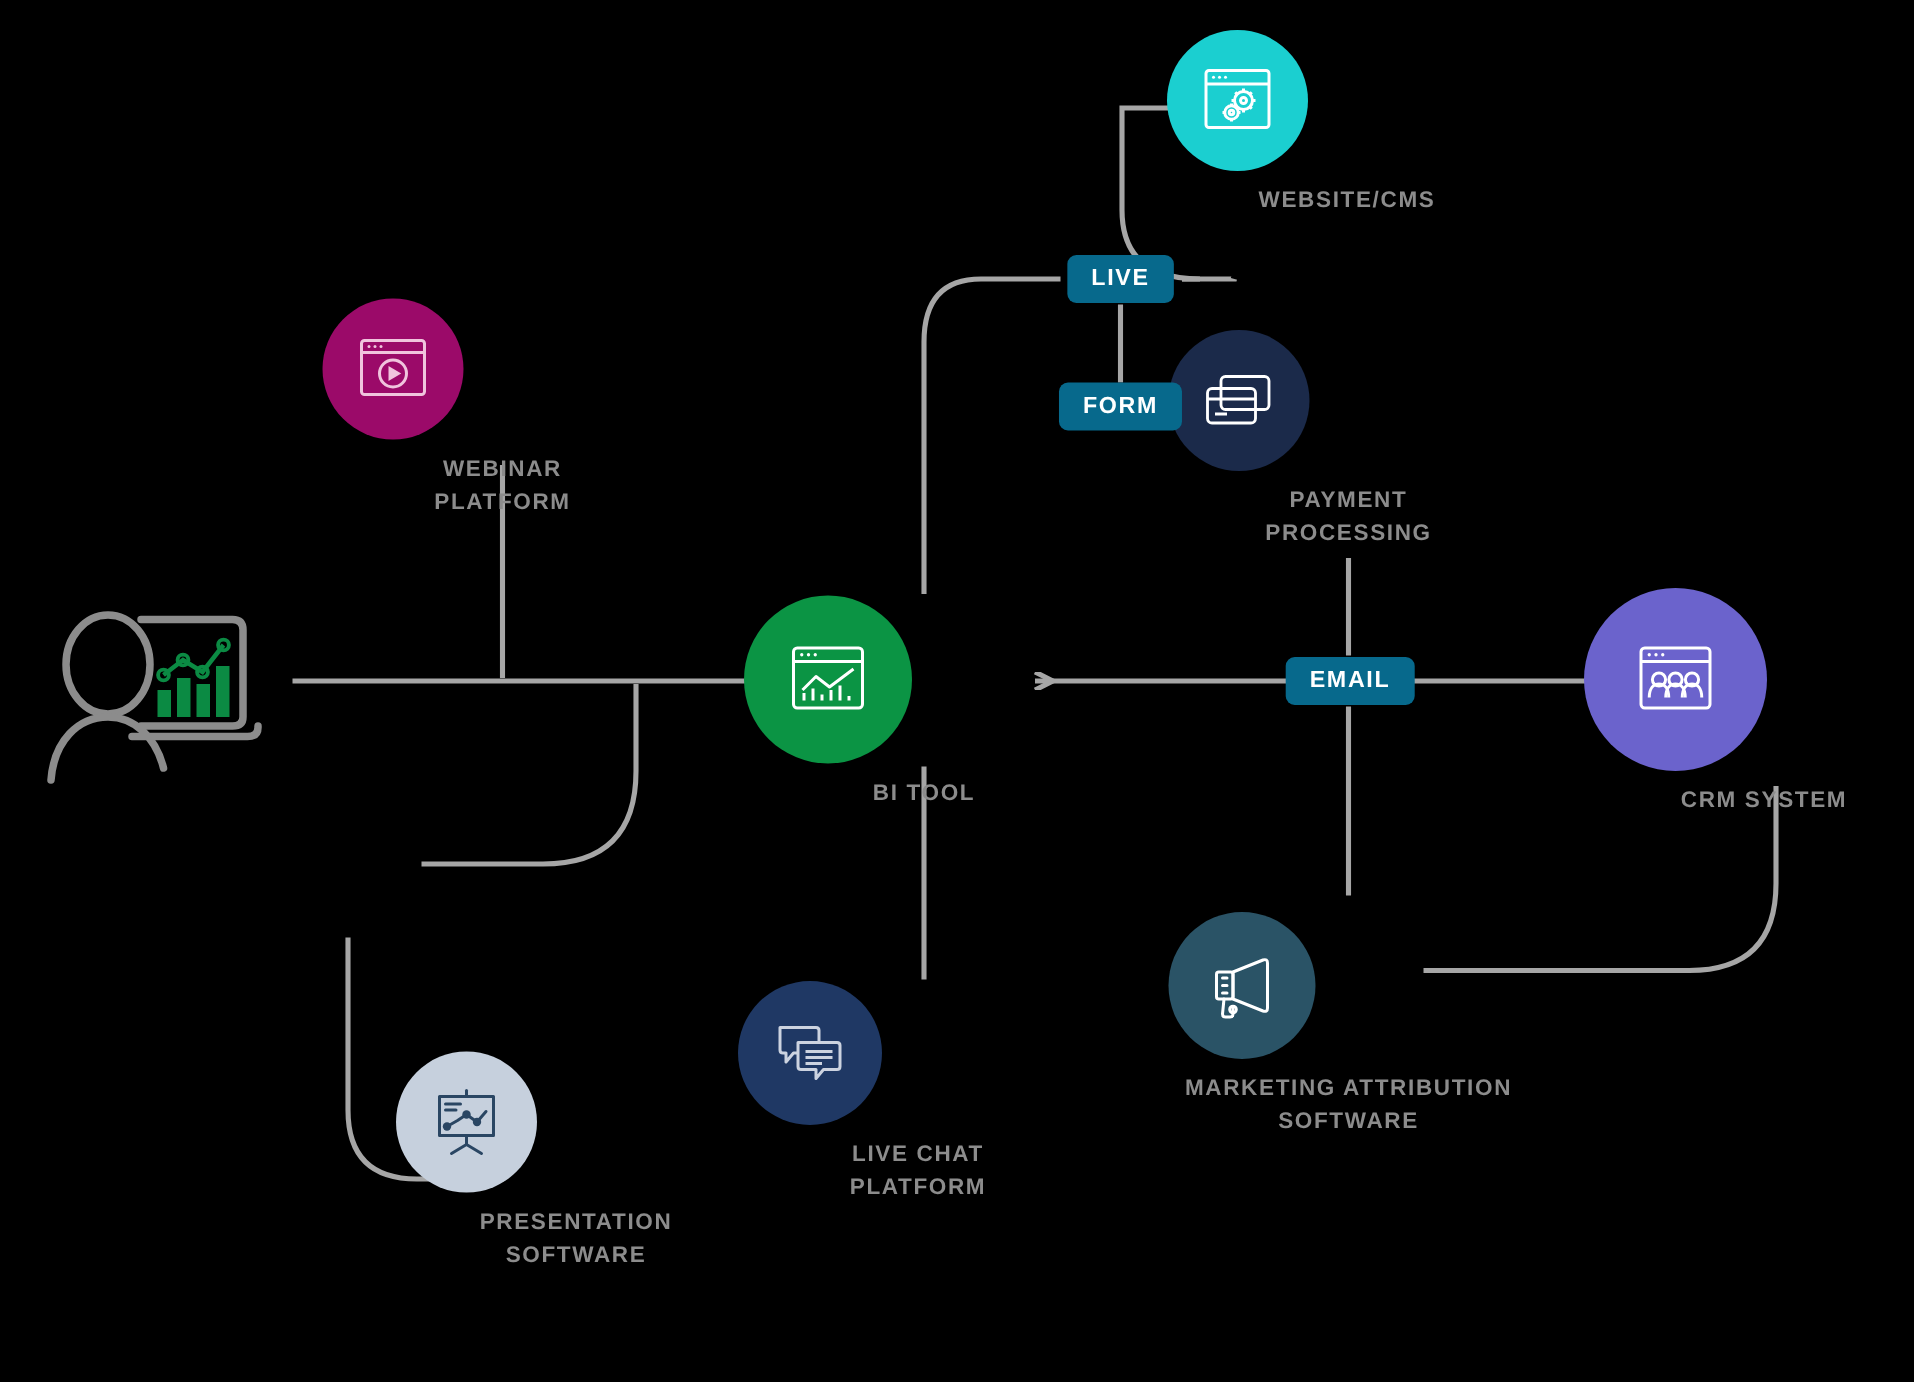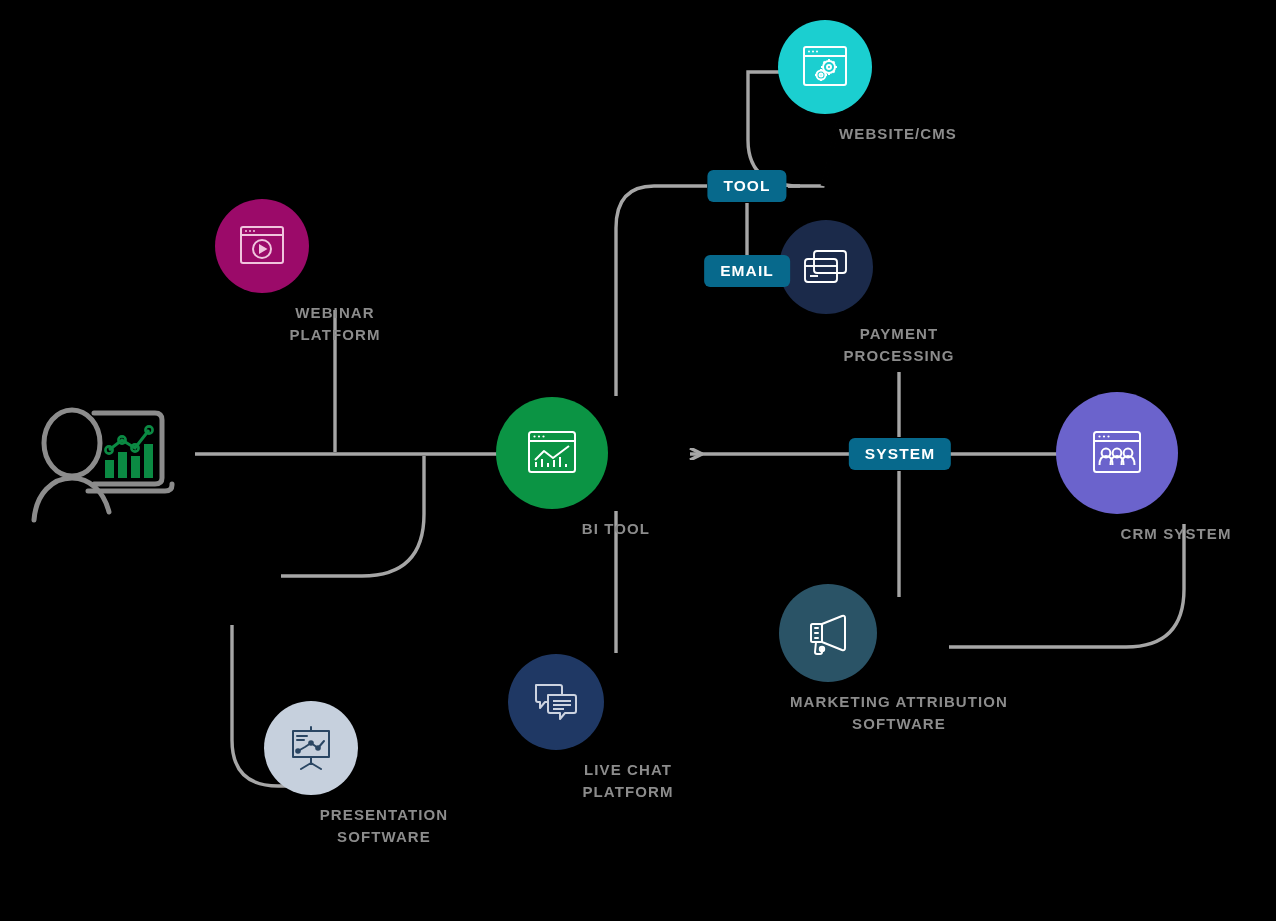--- a/index.html
+++ b/index.html
@@ -229,37 +229,37 @@
           <path d="M22.5,38 C22.5,31.5 25.5,29 29,29 C32.5,29 35.5,31.5 35.5,38"></path>
           <circle cx="40" cy="26" r="4.4"></circle>
           <path d="M33.5,38 C33.5,31.5 36.5,29 40,29 C43.5,29 46.5,31.5 46.5,38"></path>
         </g>
       </svg>
     </div>
     <div class="node-label">CRM SYSTEM</div>
   </div>
 
 
-  <div class="node" style="left:899px; top:584px;">
+  <div class="node" style="left:899px; top:608px;">
     <div class="node-circle" style="width:98px;height:98px;background:#2a5366;">
       <svg width="52" height="48" viewBox="0 0 52 48">
         <g fill="none" stroke="#ffffff" stroke-width="2" stroke-linejoin="round" stroke-linecap="round">
           <path d="M20,15 L40,7 Q43,6 43,9 L43,39 Q43,42 40,41 L20,33 Z"></path>
           <rect x="9" y="15" width="11" height="18" rx="1.5"></rect>
           <path d="M13,19 L16,19 M13,24 L16,24 M13,29 L16,29"></path>
           <path d="M14,33 L13,43 Q13,45 15,45 L18,45 Q20,45 20,43 L20,39"></path>
           <circle cx="20" cy="40" r="2.2"></circle>
         </g>
       </svg>
     </div>
     <div class="node-label">MARKETING ATTRIBUTION
 SOFTWARE</div>
   </div>
 
-  <div class="node" style="left:628px; top:654px;">
+  <div class="node" style="left:612px; top:654px;">
     <div class="node-circle" style="width:96px;height:96px;background:#1f3864;">
       <svg width="52" height="46" viewBox="0 0 52 46">
         <g fill="none" stroke="#ccd3e0" stroke-width="2" stroke-linejoin="round">
           <path d="M6,6 L30,6 Q32,6 32,8 L32,21 Q32,23 30,23 L15,23 L10,29 L10,23 L8,23 Q6,23 6,21 Z"></path>
           <path d="M18,16 L44,16 Q46,16 46,18 L46,32 Q46,34 44,34 L35,34 L30,40 L30,34 L20,34 Q18,34 18,32 Z" fill="#1f3864"></path>
           <path d="M23,22 L41,22 M23,26 L41,26 M23,30 L34,30"></path>
         </g>
       </svg>
     </div>
     <div class="node-label">LIVE CHAT
@@ -280,17 +280,17 @@
           <circle cx="13" cy="28" r="2.8"></circle>
           <circle cx="26" cy="20" r="2.8"></circle>
           <circle cx="33" cy="25" r="2.8"></circle>
         </g>
       </svg>
     </div>
     <div class="node-label">PRESENTATION
 SOFTWARE</div>
   </div>
 
-  <div class="badge" style="left:747px; top:186px;">TOOL</div>
-  <div class="badge" style="left:747px; top:271px;">EMAIL</div>
-  <div class="badge" style="left:900px; top:454px;">SYSTEM</div>
+  <div class="badge" style="left:747px; top:186px;">LIVE</div>
+  <div class="badge" style="left:747px; top:271px;">FORM</div>
+  <div class="badge" style="left:900px; top:454px;">EMAIL</div>
 
 </div>
 
 </body></html>

